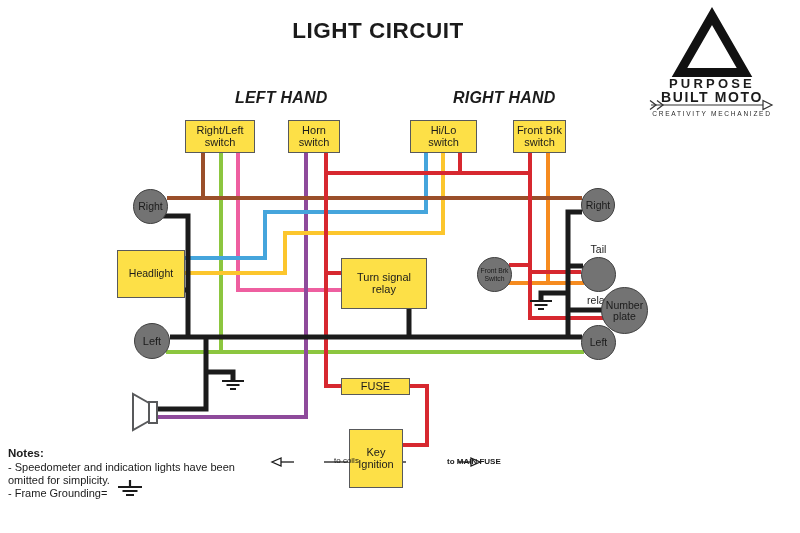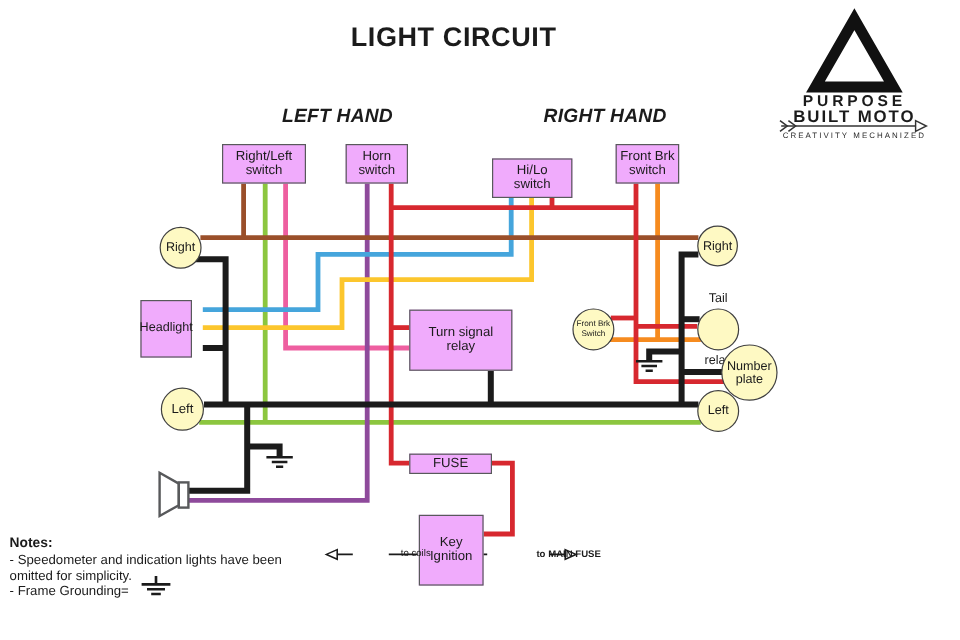--- a/index.html
+++ b/index.html
@@ -2,24 +2,24 @@
 <html><head>
 <meta charset="utf-8">
 <style>
   html,body{margin:0;padding:0;background:#fff;}
   .canvas{position:relative;width:800px;height:533px;background:#fff;overflow:hidden;
           font-family:"Liberation Sans","DejaVu Sans",sans-serif;color:#1b1b1b;}
   .canvas svg{position:absolute;left:0;top:0;}
   .abs{position:absolute;}
   .title{font-size:22.5px;font-weight:bold;letter-spacing:.5px;text-align:center;}
   .hand{font-size:16px;font-weight:bold;letter-spacing:.2px;font-style:italic;}
-  .box{position:absolute;border:1.5px solid #58595b;background:#f0abfc;display:flex;
+  .box{position:absolute;border:1.5px solid #58595b;background:#fde047;display:flex;
        flex-direction:column;align-items:center;justify-content:center;text-align:center;
        font-size:11px;line-height:11.5px;box-sizing:border-box;}
-  .circle{position:absolute;border:1.7px solid #404040;border-radius:50%;background:#fef9c3;
+  .circle{position:absolute;border:1.7px solid #404040;border-radius:50%;background:#737373;
           display:flex;flex-direction:column;align-items:center;justify-content:center;
           text-align:center;font-size:10.5px;line-height:10.5px;box-sizing:border-box;}
   .note{font-size:11px;line-height:12px;white-space:nowrap;}
   .small-arrow-label{font-size:8px;white-space:nowrap;padding-left:40px;}
   .logo-line{width:140px;text-align:center;white-space:nowrap;}
 </style>
 </head>
 <body>
 
 <div class="canvas">
@@ -87,29 +87,29 @@
   <div class="abs hand" style="left:453px;top:89px;">RIGHT HAND</div>
 
   <div class="box" style="left:185px;top:120px;width:70px;height:33px;">
     <span>Right/Left</span>
     <span>switch</span>
   </div>
   <div class="box" style="left:288px;top:120px;width:52px;height:33px;">
     <span>Horn</span>
     <span>switch</span>
   </div>
-  <div class="box" style="left:410px;top:120px;width:67px;height:33px;margin-top:12px;">
+  <div class="box" style="left:410px;top:120px;width:67px;height:33px;">
     <span>Hi/Lo</span>
     <span>switch</span>
   </div>
   <div class="box" style="left:513px;top:120px;width:53px;height:33px;">
     <span>Front Brk</span>
     <span>switch</span>
   </div>
-  <div class="box" style="left:117px;top:250px;width:43px;height:48px;font-size:10.5px;">
+  <div class="box" style="left:117px;top:250px;width:68px;height:48px;font-size:10.5px;">
     <span>Headlight</span>
   </div>
   <div class="box" style="left:341px;top:258px;width:86px;height:51px;">
     <span>Turn signal</span>
     <span>relay</span>
   </div>
   <div class="box" style="left:341px;top:378px;width:69px;height:17px;">
     <span>FUSE</span>
   </div>
   <div class="box" style="left:349px;top:429px;width:54px;height:59px;">

